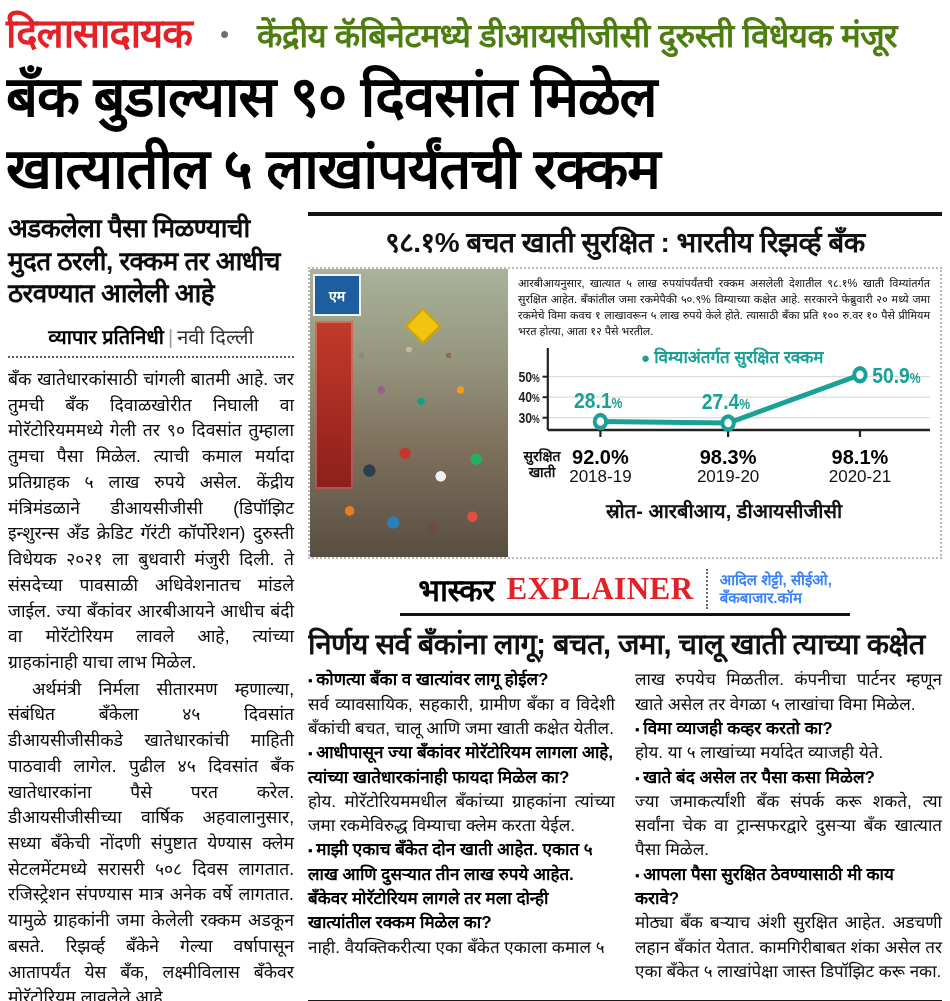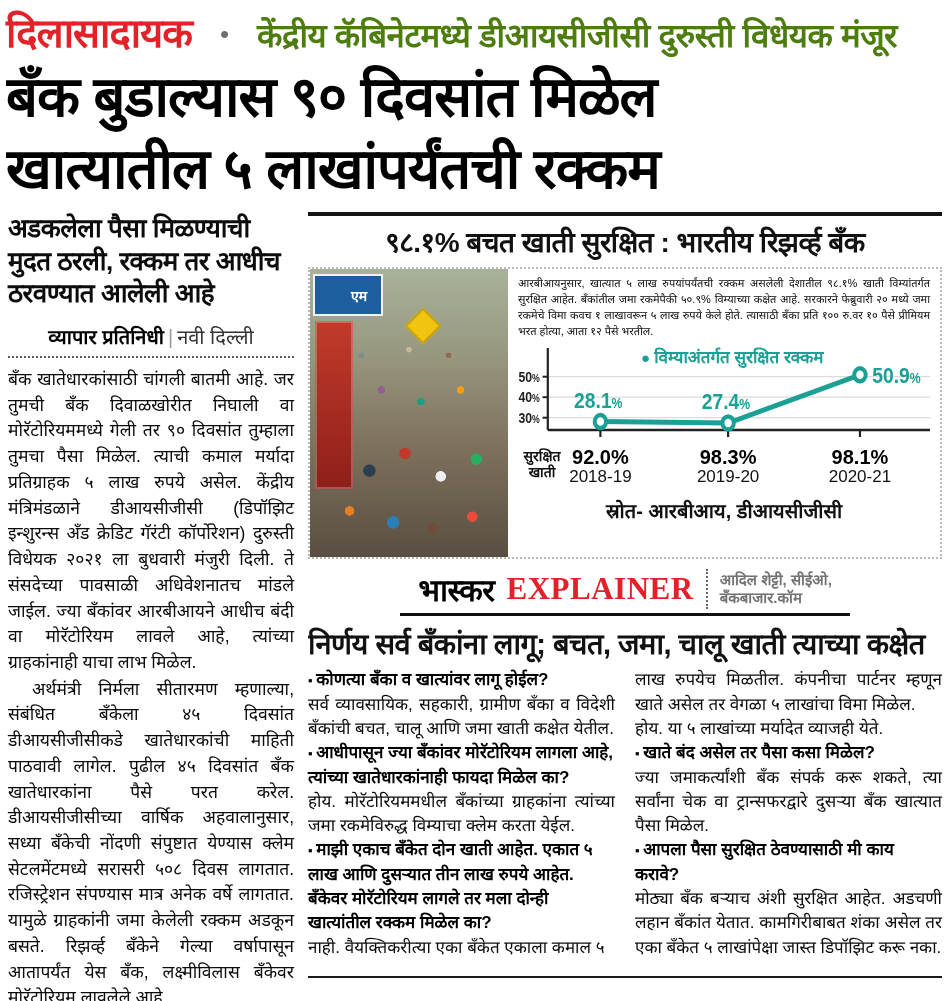--- a/index.html
+++ b/index.html
@@ -42,21 +42,21 @@
       radial-gradient(circle 11px at 82% 86%,#e74c3c 45%,transparent 50%),
       radial-gradient(circle 8px at 16% 46%,#f5e6c8 45%,transparent 50%),
       radial-gradient(circle 8px at 36% 42%,#94618e 45%,transparent 50%),
       radial-gradient(circle 8px at 56% 46%,#16a085 45%,transparent 50%),
       radial-gradient(circle 8px at 76% 42%,#f39c12 45%,transparent 50%),
       radial-gradient(circle 6px at 26% 30%,#7f8c8d 45%,transparent 50%),
       radial-gradient(circle 6px at 50% 28%,#c9b79a 45%,transparent 50%),
       radial-gradient(circle 6px at 70% 30%,#8e6b4f 45%,transparent 50%),
       linear-gradient(180deg,#a9b29a 0%,#97977f 30%,#7e705c 62%,#584e41 100%);}
   .photo-sign{position:absolute;top:5px;left:3px;width:44px;height:38px;background:#1d5f9e;border:2px solid #f2f2f2;
-      color:#fff;font-size:14px;font-weight:700;display:flex;align-items:center;justify-content:center;padding-left:22px;}
+      color:#fff;font-size:14px;font-weight:700;display:flex;align-items:center;justify-content:center;}
   .photo-banner{position:absolute;top:52px;left:5px;width:38px;height:168px;
       background:linear-gradient(180deg,#c23b2a 0%,#8e1f1a 100%);box-shadow:inset 0 0 0 2px rgba(255,255,255,.25);}
   .photo-diamond{position:absolute;top:44px;left:100px;width:22px;height:22px;background:#f1c40f;border:2px solid #caa30a;transform:rotate(45deg);}
   .rbi-right{flex:1;min-width:0;padding:7px 10px 3px;display:flex;flex-direction:column;}
   .rbi-body{font-size:11px;line-height:1.43;text-align:justify;color:#0a0a0a;}
   
   .chart{position:relative;margin-top:5px;flex:1;display:flex;flex-direction:column;}
   .legend{position:absolute;top:1px;left:52%;transform:translateX(-50%);white-space:nowrap;
       font-size:17px;font-weight:700;color:var(--teal);}
   .legend-dot{font-size:15px;margin-right:4px;}
@@ -70,21 +70,21 @@
   .xgroup{position:absolute;top:0;transform:translateX(-50%);text-align:center;white-space:nowrap;}
   .xval{font-size:20px;font-weight:800;color:#000;}
   .xyear{font-size:17px;color:#111;margin-top:-2px;}
   .source{text-align:center;font-size:20px;font-weight:700;padding:1px 0 3px;}
   
   .explainer{margin-top:9px;}
   .exp-head{display:flex;justify-content:center;align-items:center;gap:12px;}
   .exp-brand{font-size:31px;font-weight:900;color:#000;letter-spacing:-0.5px;}
   .exp-title{font-size:31px;font-weight:800;color:#e22128;font-family:"Liberation Serif","DejaVu Serif",serif;letter-spacing:0.5px;}
   .exp-div{border-left:2px dotted #666;height:40px;}
-  .exp-byline{font-size:15px;font-weight:700;line-height:1.2;color:#737373;}
+  .exp-byline{font-size:15px;font-weight:700;line-height:1.2;color:#3b82f6;}
   .exp-underline{border-bottom:3px solid #111;width:450px;margin:3px auto 0;}
   .exp-subhead{font-size:29px;font-weight:800;letter-spacing:-0.5px;padding:7px 0 6px;white-space:nowrap;overflow:hidden;}
   .qa{display:flex;gap:20px;border-bottom:2px solid #1a1a1a;padding-bottom:16px;}
   .qa-col{flex:1;min-width:0;font-size:17px;line-height:1.43;}
   .qa .q{font-weight:700;color:#000;}
   .qa .q::before{content:"▪ ";font-size:13px;}
   .qa .a{text-align:justify;color:#0a0a0a;}
   :root{--teal:#1ba096;}
 </style>
 </head>
@@ -195,20 +195,21 @@
           <div class="qa-col">
             <div class="q">कोणत्या बँका व खात्यांवर लागू होईल?</div>
             <div class="a">सर्व व्यावसायिक, सहकारी, ग्रामीण बँका व विदेशी बँकांची बचत, चालू आणि जमा खाती कक्षेत येतील.</div>
             <div class="q">आधीपासून ज्या बँकांवर मोरॅटोरियम लागला आहे, त्यांच्या खातेधारकांनाही फायदा मिळेल का?</div>
             <div class="a">होय. मोरॅटोरियममधील बँकांच्या ग्राहकांना त्यांच्या जमा रकमेविरुद्ध विम्याचा क्लेम करता येईल.</div>
             <div class="q">माझी एकाच बँकेत दोन खाती आहेत. एकात ५ लाख आणि दुसऱ्यात तीन लाख रुपये आहेत. बँकेवर मोरॅटोरियम लागले तर मला दोन्ही खात्यांतील रक्कम मिळेल का?</div>
             <div class="a">नाही. वैयक्तिकरीत्या एका बँकेत एकाला कमाल ५</div>
           </div>
           <div class="qa-col">
             <div class="a">लाख रुपयेच मिळतील. कंपनीचा पार्टनर म्हणून खाते असेल तर वेगळा ५ लाखांचा विमा मिळेल.</div>
+            <div class="q">विमा व्याजही कव्हर करतो का?</div>
             <div class="a">होय. या ५ लाखांच्या मर्यादेत व्याजही येते.</div>
             <div class="q">खाते बंद असेल तर पैसा कसा मिळेल?</div>
             <div class="a">ज्या जमाकर्त्यांशी बँक संपर्क करू शकते, त्या सर्वांना चेक वा ट्रान्सफरद्वारे दुसऱ्या बँक खात्यात पैसा मिळेल.</div>
             <div class="q">आपला पैसा सुरक्षित ठेवण्यासाठी मी काय करावे?</div>
             <div class="a">मोठ्या बँक बऱ्याच अंशी सुरक्षित आहेत. अडचणी लहान बँकांत येतात. कामगिरीबाबत शंका असेल तर एका बँकेत ५ लाखांपेक्षा जास्त डिपॉझिट करू नका.</div>
           </div>
         </div>
       </div>
 
     </div>

